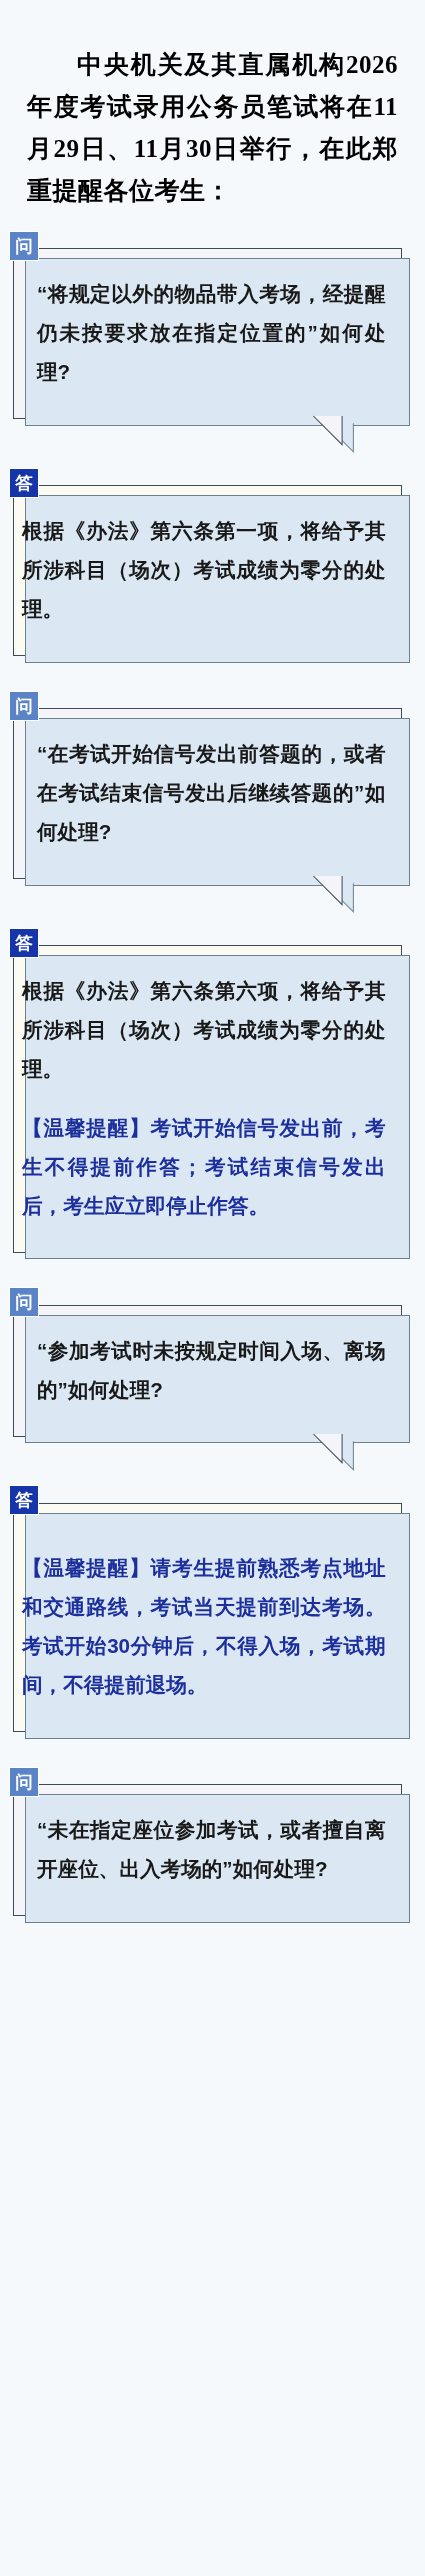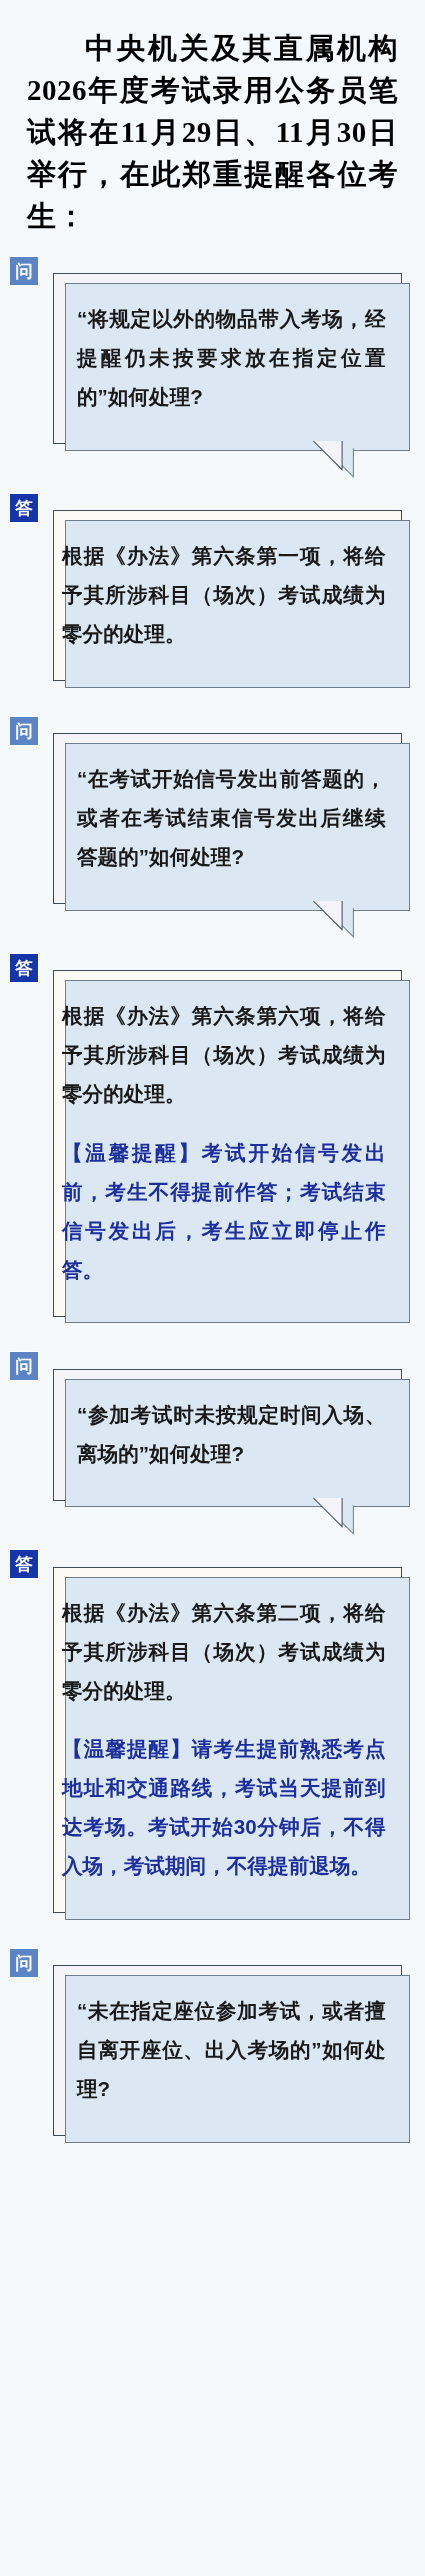--- a/index.html
+++ b/index.html
@@ -19,39 +19,39 @@
   body{
     width:425px;
     font-family:"Liberation Sans","DejaVu Sans",sans-serif;
     padding:27px 0 46px 0;
   }
   
   .intro{margin:0 27px;color:#000;}
   .intro p{
     font-family:"Liberation Serif","DejaVu Serif",serif;
     font-weight:700;
-    font-size:29px;
+    font-size:25px;
     line-height:42px;
     text-indent:2em;
     text-align:justify;
     letter-spacing:0.5px;
+    margin-top:17px;
   }
   
   #qa-list{margin-top:36px;}
   .qa-pair{display:block;}
   .block{position:relative;}
   .q-block{margin:52px 23px 0 13px;}
   .qa-pair:first-child .q-block{margin-top:15.5px;}
   .a-block{margin:66px 23px 0 13px;}
   .bubble{
     position:relative;
     z-index:0;
     border:1px solid var(--bubble-border);
     padding:25px 15.5px 27px 23px;
-    margin-left:40px;
   }
   .bubble::before{ 
     content:"";
     position:absolute;
     left:11.3px; top:9.3px; right:-8.8px; bottom:-7.7px;
     background:var(--echo-fill);
     border:1px solid var(--echo-border);
     z-index:-1;
   }
   .q-bubble{background:var(--q-bubble-bg);}
@@ -162,21 +162,20 @@
           <path class="tail-echo" d="M24 14 L80 70 L80 14"></path>
           <path class="tail-main" d="M2 0 L58 56 L58 0"></path>
         </svg>
       </div>
     </div>
     <div class="block a-block">
       <div class="label a-label">
         <span class="label-char">答</span>
       </div>
       <div class="bubble a-bubble">
-        <p class="a-main">根据《办法》第六条第二项，将给予其所涉科目（场次）考试成绩为零分的处理。</p>
         <p class="a-reminder">【温馨提醒】请考生提前熟悉考点地址和交通路线，考试当天提前到达考场。考试开始30分钟后，不得入场，考试期间，不得提前退场。</p>
       </div>
     </div>
   </section>
 
   <section class="qa-pair">
     <div class="block q-block">
       <div class="label q-label">
         <span class="label-char">问</span>
       </div>

